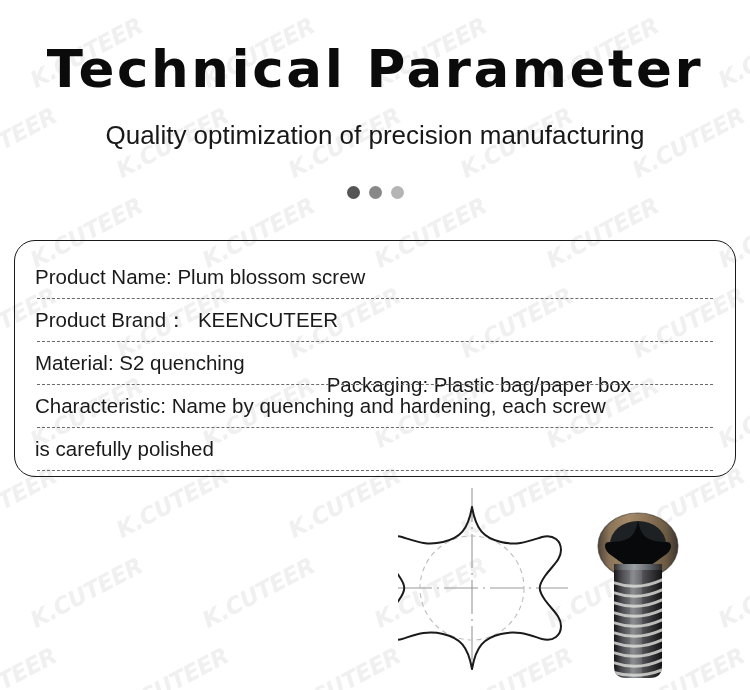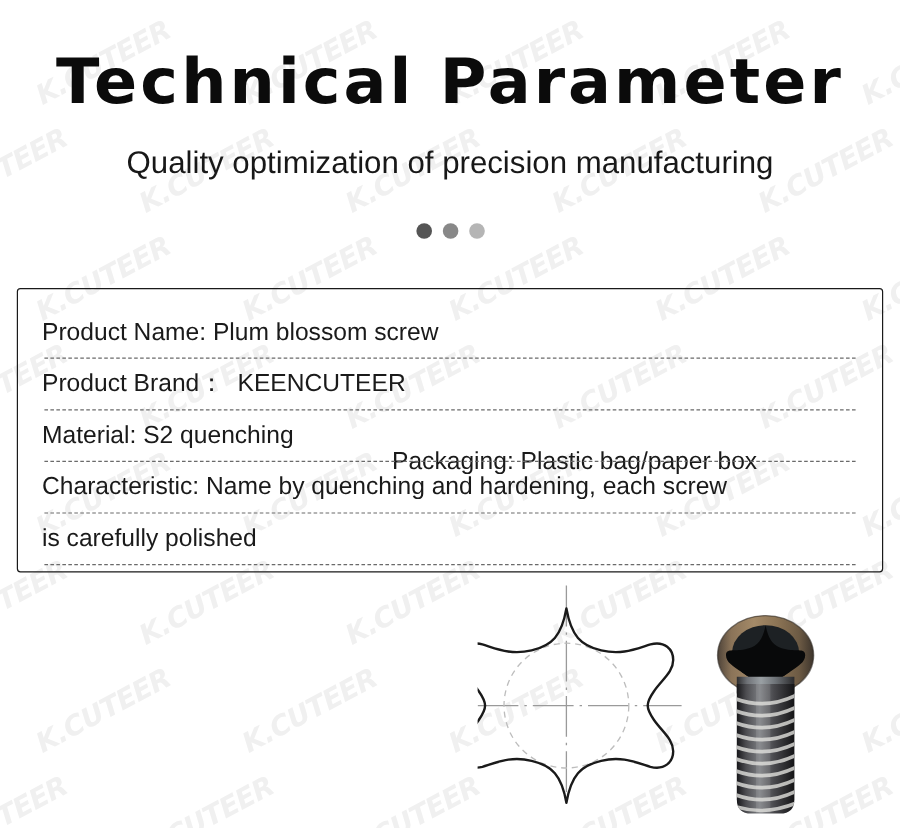--- a/index.html
+++ b/index.html
@@ -85,21 +85,21 @@
   .dot { width: 13px; height: 13px; border-radius: 50%; }
 
   
   #spec-card {
     position: absolute;
     left: 14px; top: 240px;
     width: 722px;
     height: 237px;
     box-sizing: border-box;
     border: 1.6px solid #1a1a1a;
-    border-radius: 3px;
+    border-radius: 21px;
     background: transparent;
     padding: 15px 20px 0 20px;
   }
   .spec-row {
     position: relative;
     height: 43px;
     display: flex;
     align-items: center;
   }
   .spec-row .rule {

